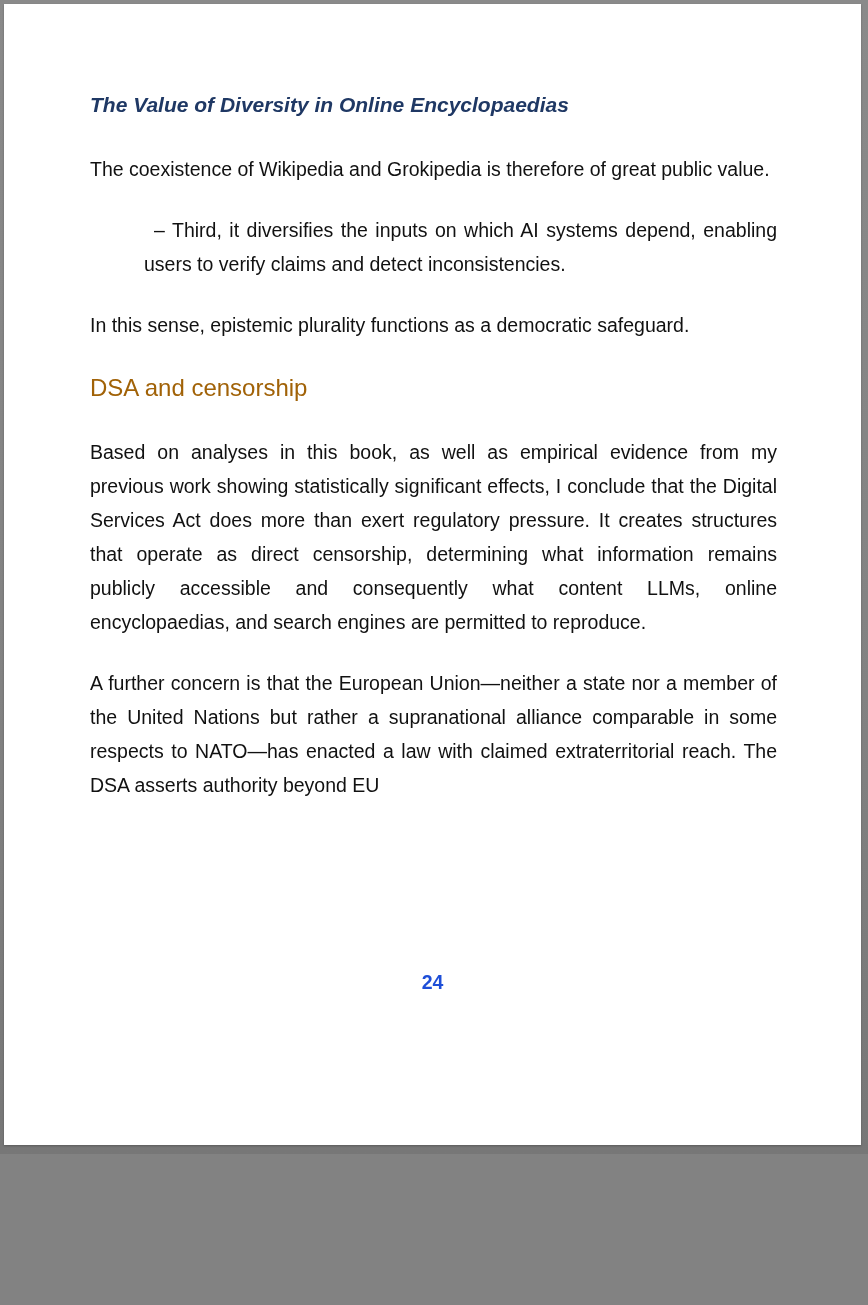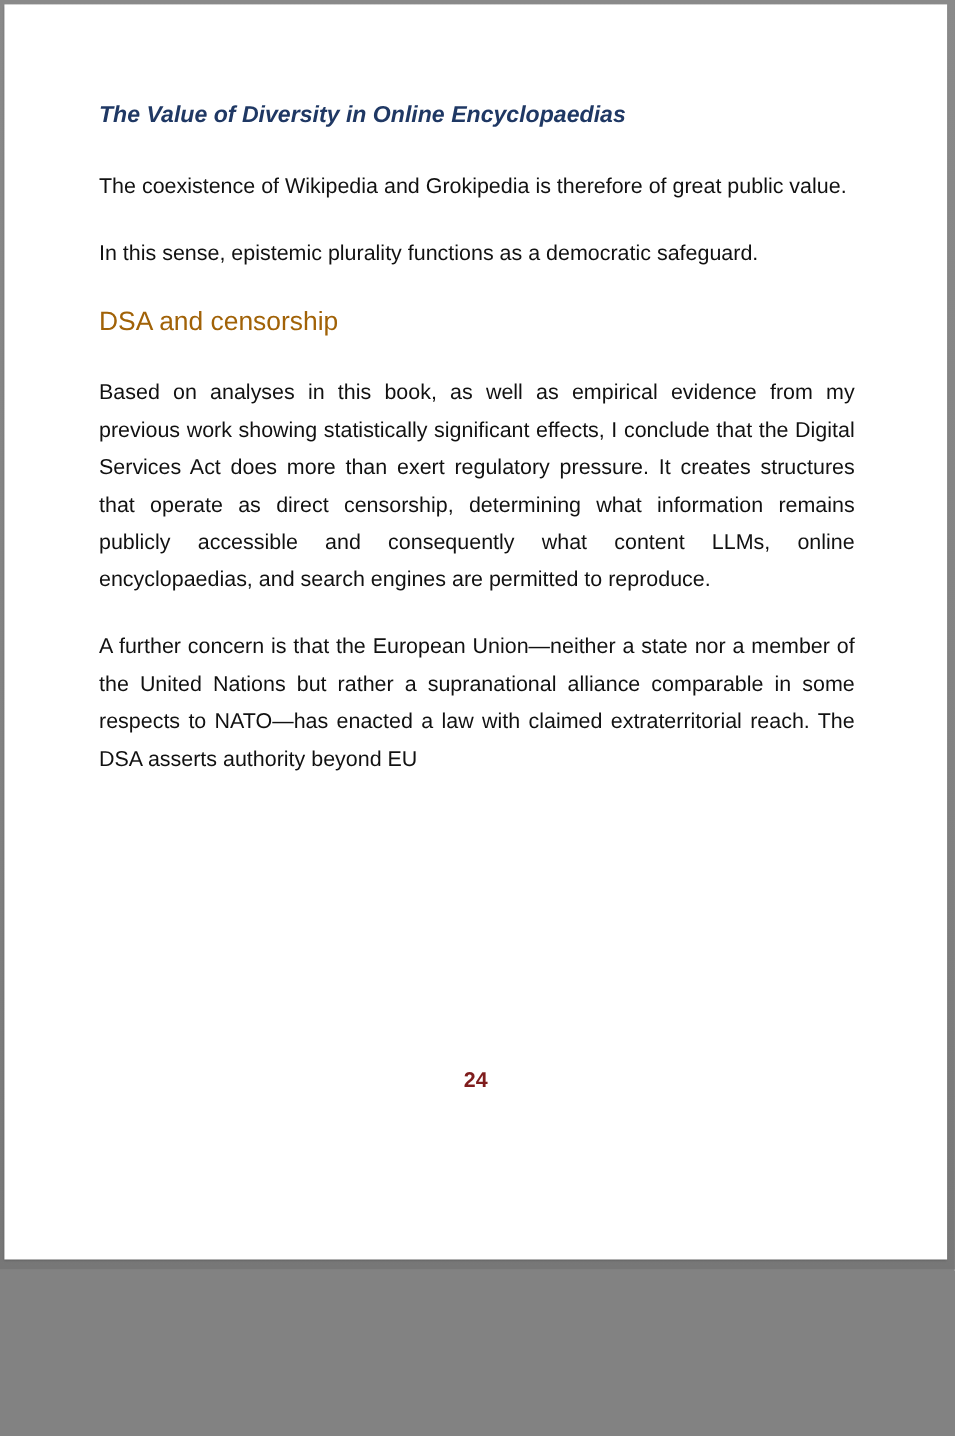--- a/index.html
+++ b/index.html
@@ -60,36 +60,37 @@
   }
   .footer {
     position: absolute;
     left: 0;
     right: 0;
     bottom: 146px;
     text-align: center;
     font-size: 19.5px;
     line-height: 34px;
     font-weight: 600;
-    color: #7f1d1d;
+    color: #1d4ed8;
   }
 </style>
 </head>
 <body>
 
 <div class="viewport">
   <div class="sheet">
     <div class="content">
 
       <h2 class="subheading">The Value of Diversity in Online Encyclopaedias</h2>
 
       <p class="body-par">The coexistence of Wikipedia and Grokipedia is therefore of great public value.</p>
 
 
 
+      <p class="body-par bullet">– Third, it diversifies the inputs on which AI systems depend, enabling users to verify claims and detect inconsistencies.</p>
 
       <p class="body-par">In this sense, epistemic plurality functions as a democratic safeguard.</p>
 
       <h3 class="section-heading">DSA and censorship</h3>
 
       <p class="body-par">Based on analyses in this book, as well as empirical evidence from my previous work showing statistically significant effects, I conclude that the Digital Services Act does more than exert regulatory pressure. It creates structures that operate as direct censorship, determining what information remains publicly accessible and consequently what content LLMs, online encyclopaedias, and search engines are permitted to reproduce.</p>
 
       <p class="body-par">A further concern is that the European Union—neither a state nor a member of the United Nations but rather a supranational alliance comparable in some respects to NATO—has enacted a law with claimed extraterritorial reach. The DSA asserts authority beyond EU</p>
 
     </div>

